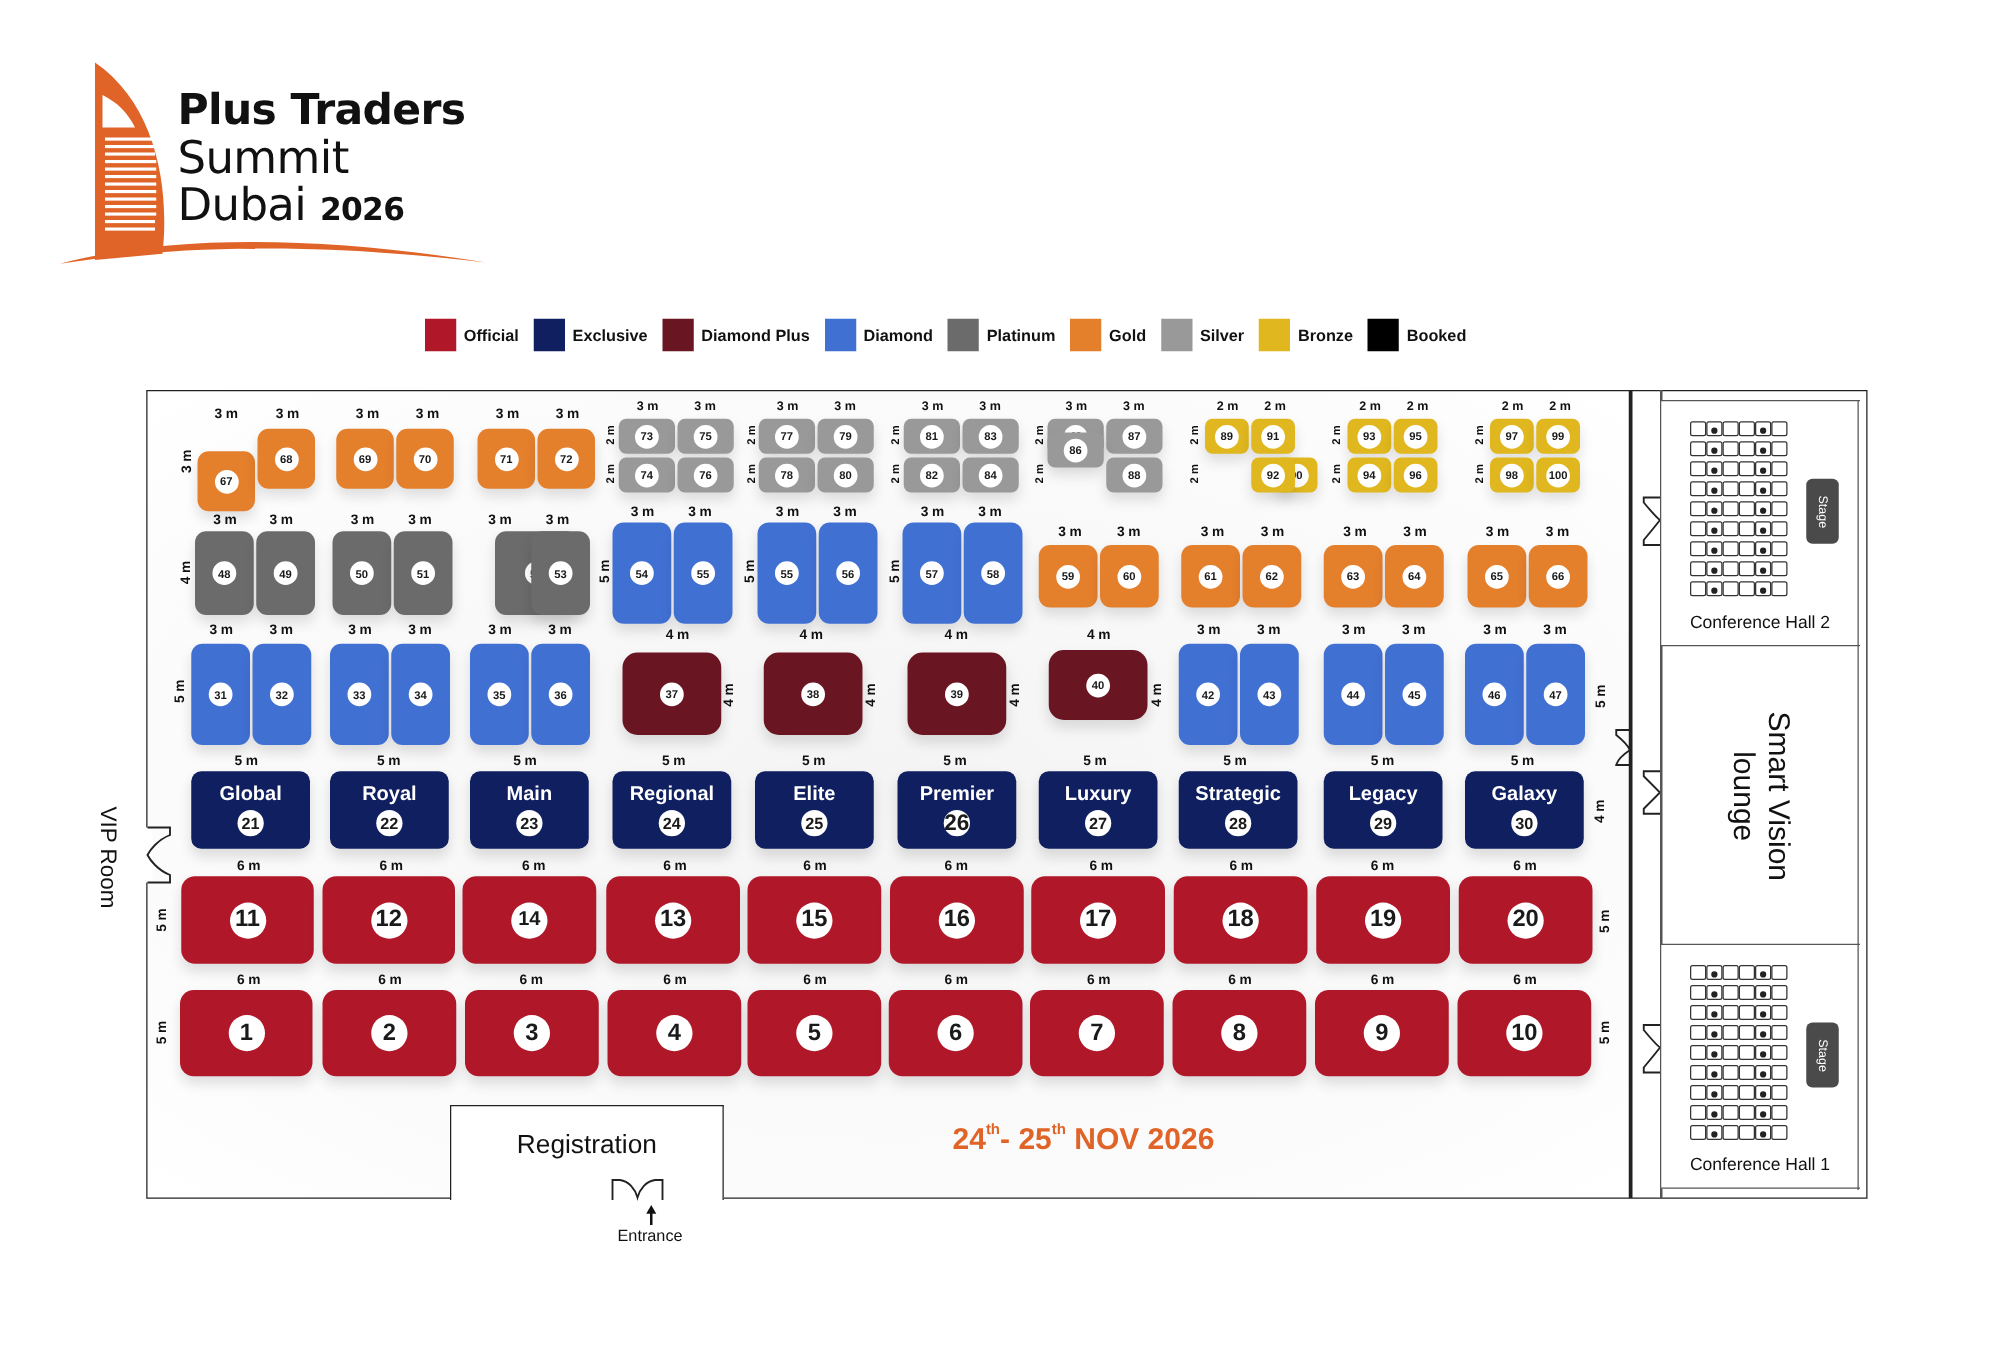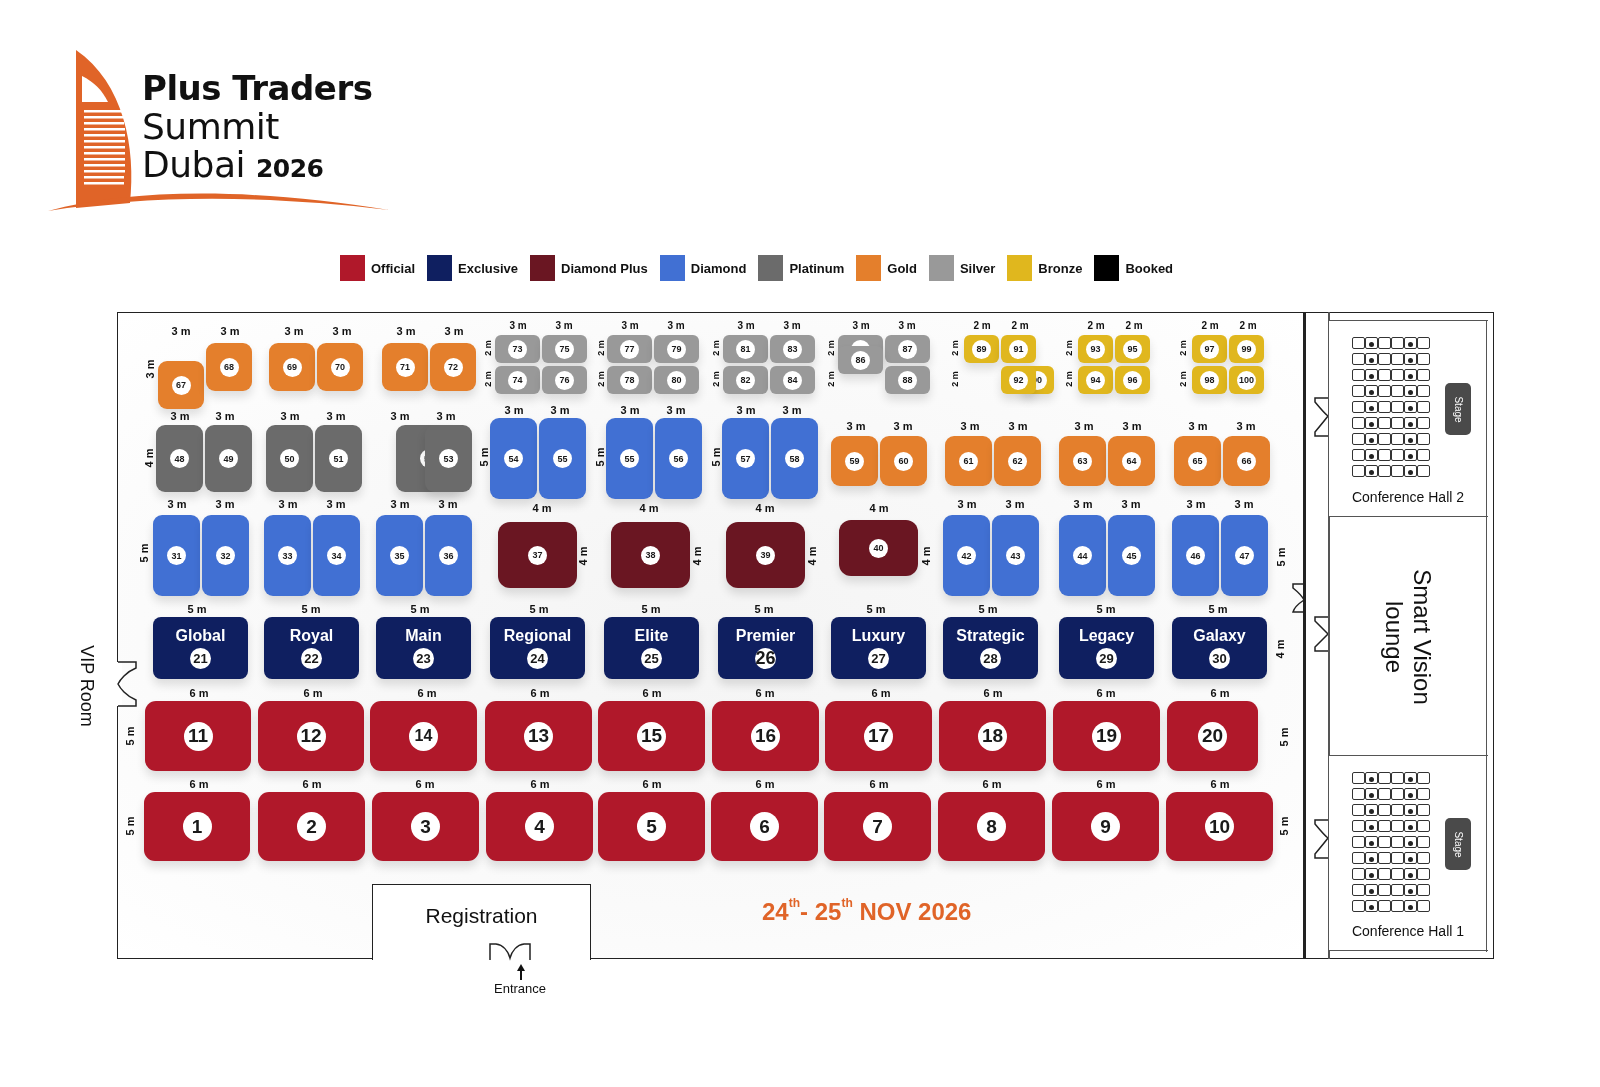--- a/index.html
+++ b/index.html
@@ -51,21 +51,21 @@
   .seat { width:11px; height:10px; border:1px solid #333; border-radius:2px; position:relative; background:#fff; }
   .seat.dot::after { content:""; position:absolute; left:3px; top:4px; width:5px; height:5px; border-radius:50%; background:#222; }
   .stage { position:absolute; width:26px; height:52px; background:#4a4a4a; border-radius:5px; color:#fff; display:flex; align-items:center; justify-content:center; }
   .stage span { transform:rotate(90deg); font-family:"Liberation Sans", sans-serif; font-size:10px; }
   .conf-label { position:absolute; left:0; right:0; text-align:center; font-family:"Liberation Sans", sans-serif; font-size:14px; color:#111; }
 
   .lounge { position:absolute; left:1328px; top:516px; width:160px; height:240px; border-top:1.5px solid #555; border-bottom:1.5px solid #555; box-sizing:border-box; }
   .lounge-label { position:absolute; left:80px; top:120px; transform:translate(-50%,-50%) rotate(90deg); font-family:"Liberation Sans", sans-serif; font-size:24px; line-height:28px; text-align:center; white-space:nowrap; color:#111; }
   .lounge-border-left { position:absolute; left:1328px; top:312px; width:1.5px; height:647px; background:#555; }
 
-  .registration { position:absolute; left:360px; top:884px; width:219px; height:76px; border:1.5px solid #222; border-bottom:none; box-sizing:border-box; background:#fff; display:flex; align-items:center; justify-content:center; padding-bottom:14px;margin-left:12px; }
+  .registration { position:absolute; left:360px; top:884px; width:219px; height:76px; border:1.5px solid #222; border-bottom:none; box-sizing:border-box; background:#fff; display:flex; align-items:center; justify-content:center; padding-bottom:14px; }
   .registration span { font-family:"Liberation Sans", sans-serif; font-size:21px; color:#111; }
 
   .dates { position:absolute; left:762px; top:898px; font-family:"Liberation Sans", sans-serif; font-weight:bold; font-size:24px; color:#e06428; white-space:nowrap; }
   .dates sup { font-size:12px; vertical-align:top; position:relative; top:-2px; }
 
   .vip { position:absolute; left:86px; top:686px; transform:translate(-50%,-50%) rotate(90deg); font-family:"Liberation Sans", sans-serif; font-size:18px; white-space:nowrap; color:#111; }
   .entrance { position:absolute; left:494px; top:981px; font-family:"Liberation Sans", sans-serif; font-size:13px; color:#111; }
 </style>
 </head>
 <body>
@@ -559,21 +559,21 @@
   </div>
 <div class="dim" style="left:993px;top:687px">6 m</div>
 <div class="booth c-official" style="left:939px;top:701px;width:107px;height:70px;border-radius:11px">
     <div class="num num-l">18</div>
   </div>
 <div class="dim" style="left:1106px;top:687px">6 m</div>
 <div class="booth c-official" style="left:1053px;top:701px;width:107px;height:70px;border-radius:11px">
     <div class="num num-l">19</div>
   </div>
 <div class="dim" style="left:1220px;top:687px">6 m</div>
-<div class="booth c-official" style="left:1167px;top:701px;width:91px;height:70px;border-radius:11px">
+<div class="booth c-official" style="left:1167px;top:701px;width:107px;height:70px;border-radius:11px">
     <div class="num num-l">20</div>
   </div>
 <div class="dimv" style="left:1284px;top:737px">5 m</div>
 
 <div class="dimv" style="left:130px;top:826px">5 m</div>
 <div class="dim" style="left:199px;top:778px">6 m</div>
 <div class="booth c-official" style="left:144px;top:792px;width:106px;height:69px;border-radius:11px">
     <div class="num num-l">1</div>
   </div>
 <div class="dim" style="left:312px;top:778px">6 m</div>

